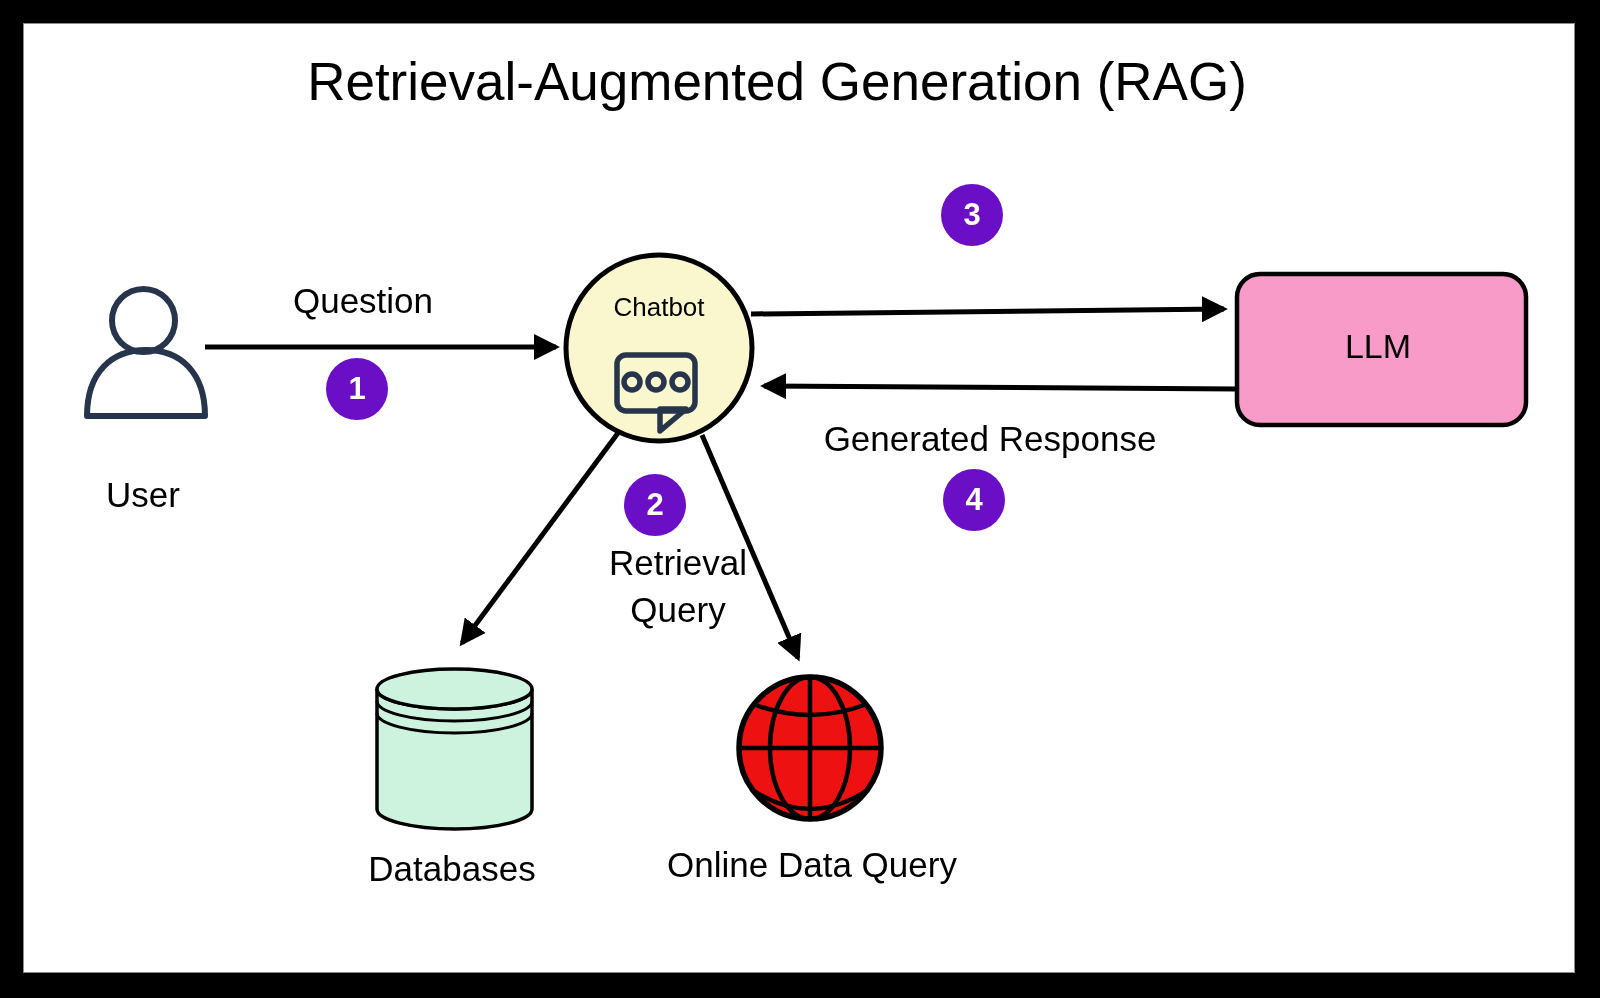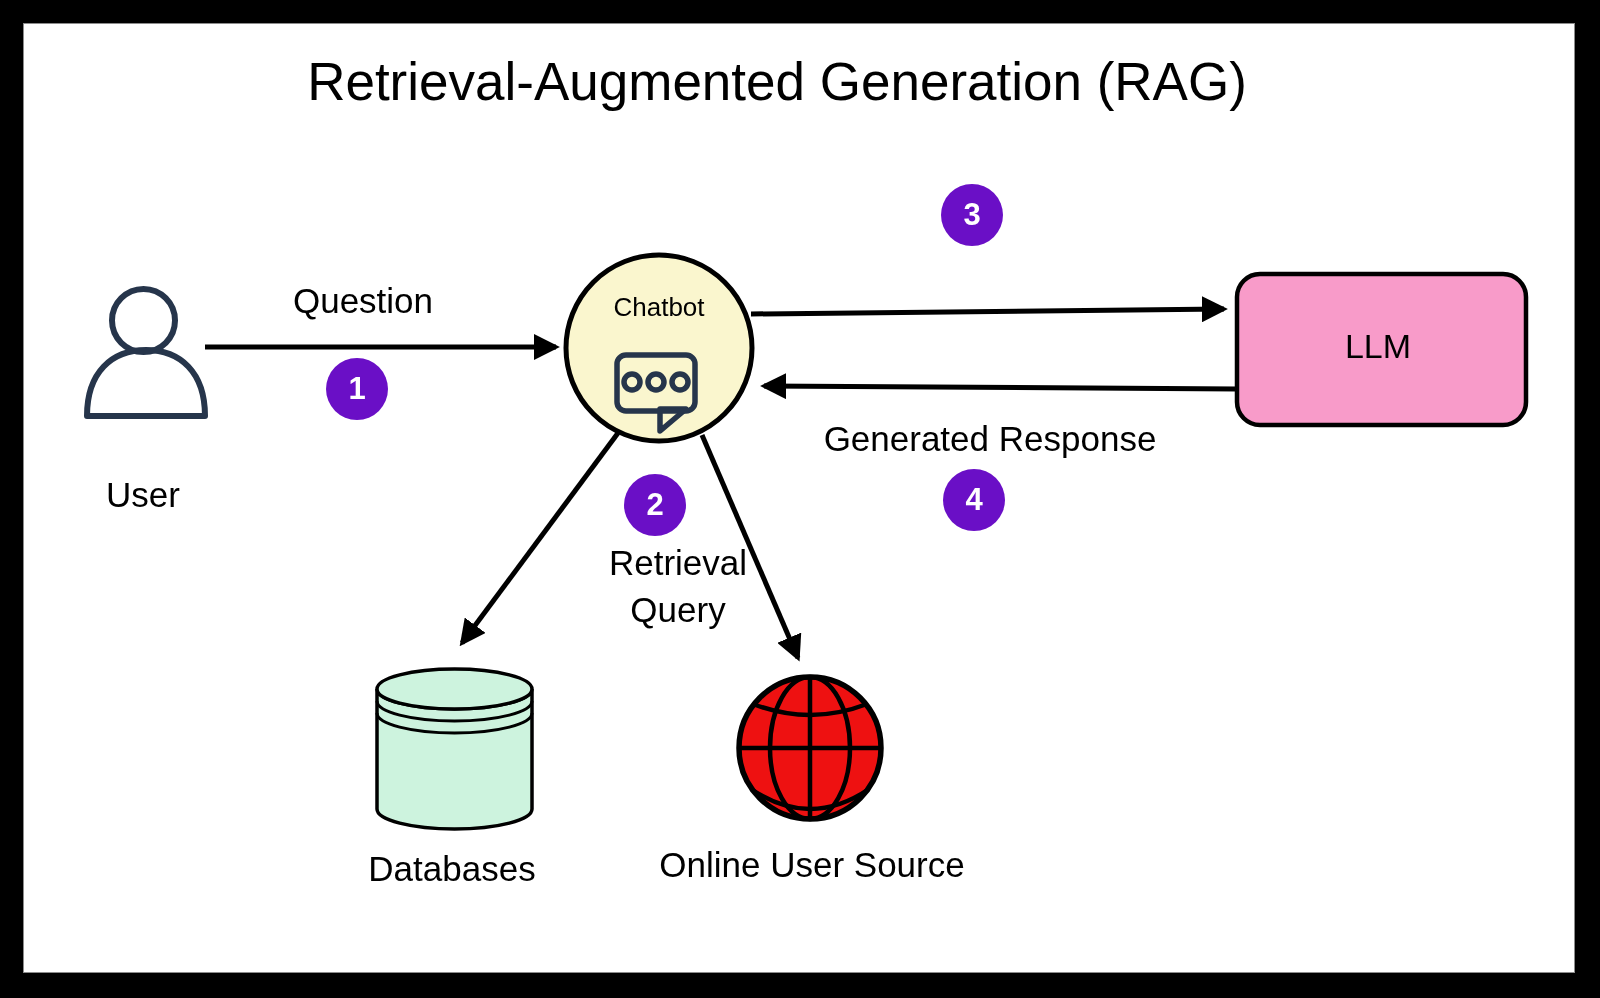--- a/index.html
+++ b/index.html
@@ -150,19 +150,19 @@
 
   <div class="lbl lbl-llm" style="left:1378px; top:327px;">LLM</div>
 
   <div class="lbl lbl-retrieval" style="left:648px; top:539px;margin-left:30px;">
     <div>Retrieval</div>
     <div>Query</div>
   </div>
 
   <div class="lbl" style="left:452px; top:849px;">Databases</div>
 
-  <div class="lbl" style="left:812px; top:845px;">Online User Source</div>
+  <div class="lbl" style="left:812px; top:845px;">Online Data Query</div>
 
   <div class="badge" style="left:326px; top:358px;">1</div>
   <div class="badge" style="left:624px; top:474px;">2</div>
   <div class="badge" style="left:941px; top:184px;">3</div>
   <div class="badge" style="left:943px; top:469px;">4</div>
 </div>
 
 </body></html>

